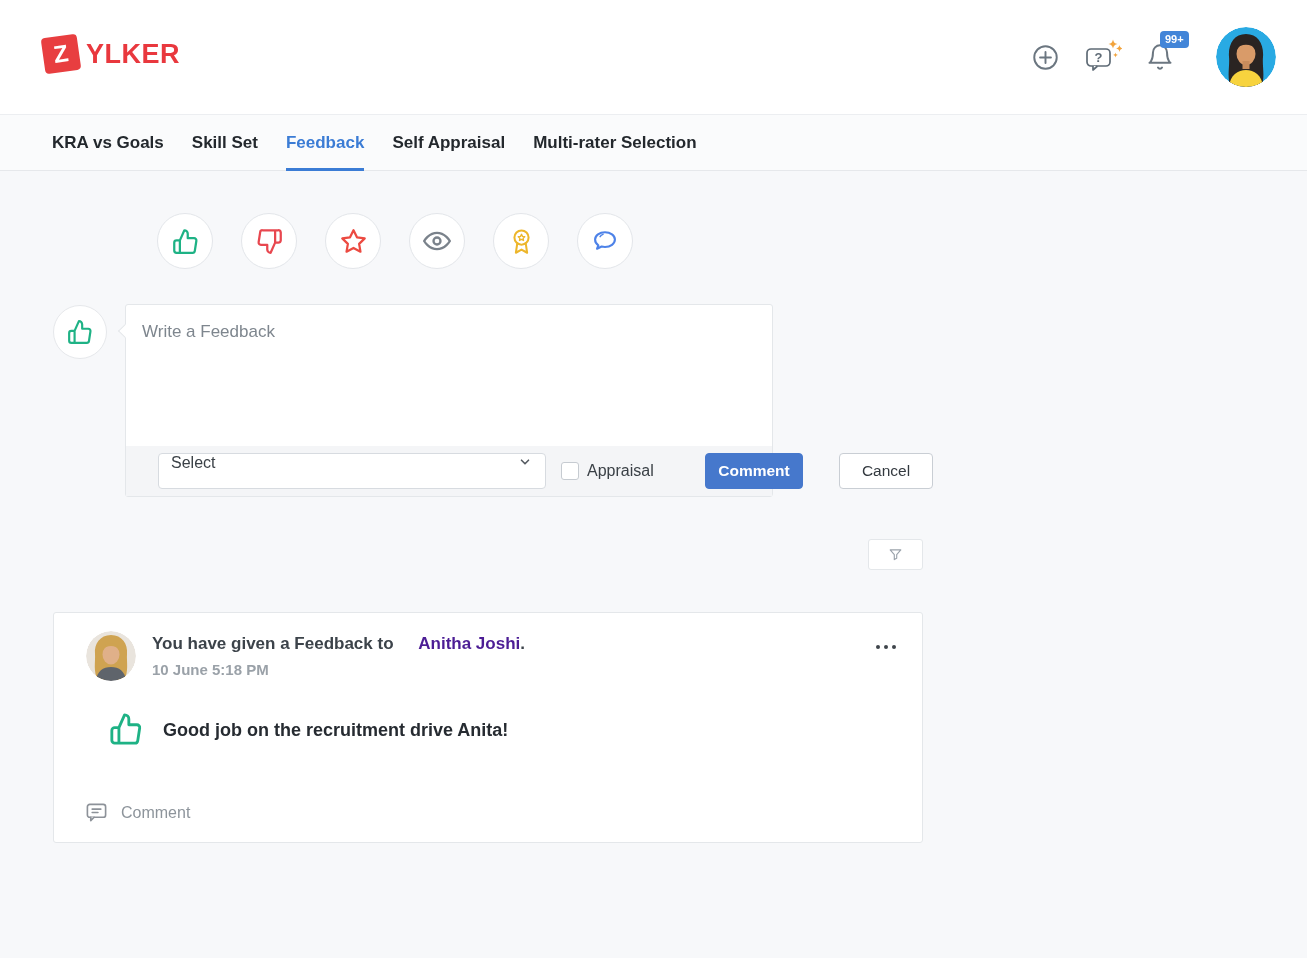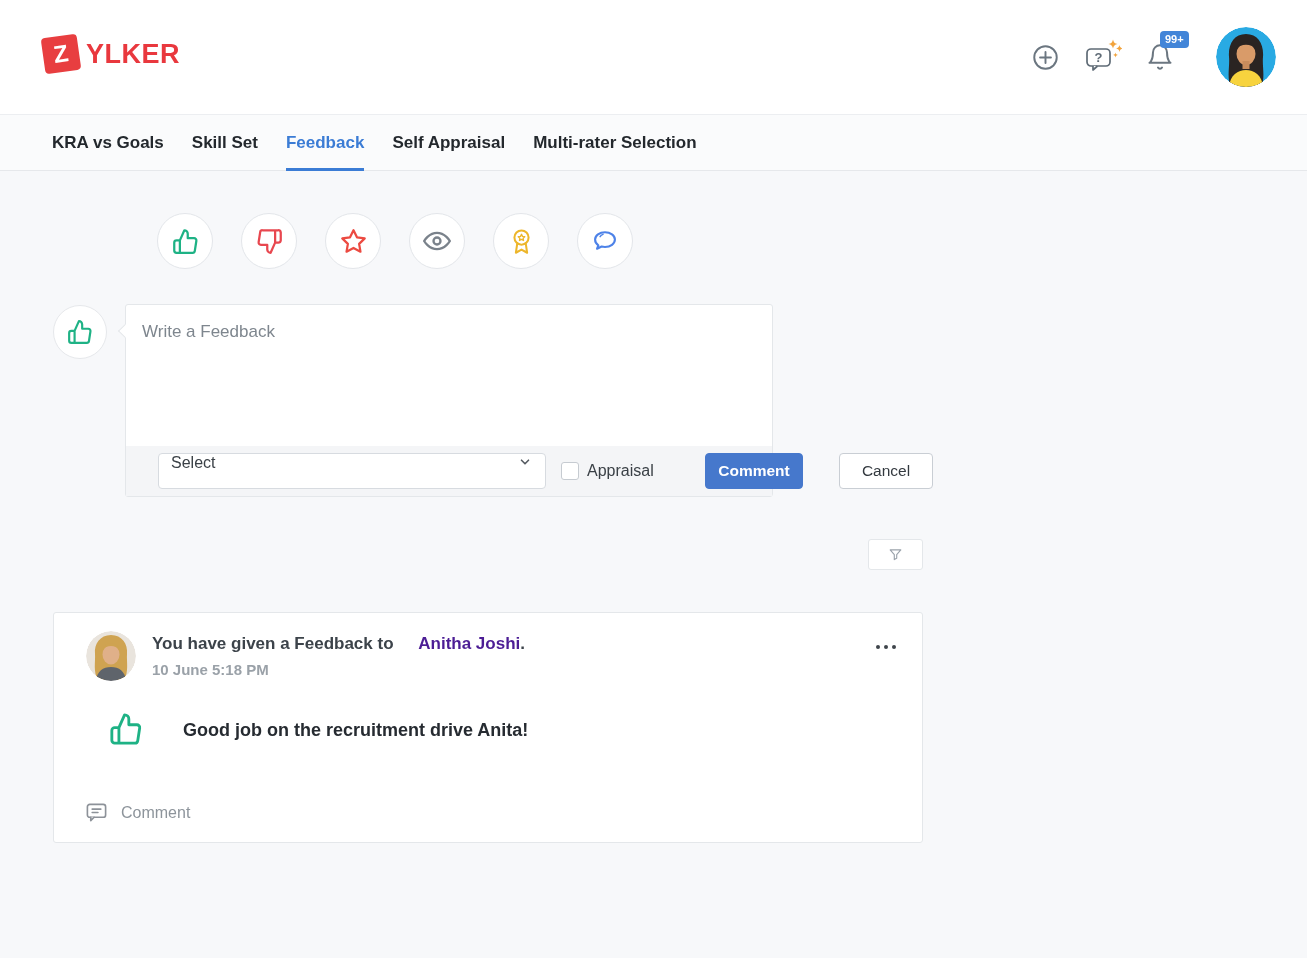--- a/index.html
+++ b/index.html
@@ -66,21 +66,21 @@
   .card { position:absolute; left:53px; top:441px; width:870px; height:231px; background:#fff;
     border:1px solid #e4e7ea; border-radius:3px; }
   .card-avatar { position:absolute; left:32px; top:18px; width:50px; height:50px; border-radius:50%; overflow:hidden; }
   .card-head { position:absolute; left:98px; top:19px; }
   .card-title { font-size:17px; font-weight:600; color:#3c434a; line-height:23px; }
   .card-title .recipient { color:#4c1d95; text-decoration:none; cursor:pointer;margin-left:20px; }
   .timestamp { margin-top:6px; font-size:15px; font-weight:700; color:#9aa1a8; }
   .more-btn { position:absolute; right:20px; top:26px; background:none; border:none; cursor:pointer;
     display:flex; gap:4px; padding:6px; }
   .more-btn i { width:4px; height:4px; border-radius:50%; background:#3f454b; display:block; }
-  .card-body { position:absolute; left:55px; top:99px; display:flex; gap:40px; align-items:flex-start; }
+  .card-body { position:absolute; left:55px; top:99px; display:flex; gap:20px; align-items:flex-start; }
   .msg { font-size:18px; font-weight:600; color:#262b31; line-height:30px; margin-top:3px; }
   .comment-row { position:absolute; left:31px; top:188px; display:flex; align-items:center; gap:13px;
     background:none; border:none; cursor:pointer; }
   .comment-row span { font-size:16px; color:#8d949b; }
 </style>
 </head>
 <body>
 
 <div class="canvas">
 

